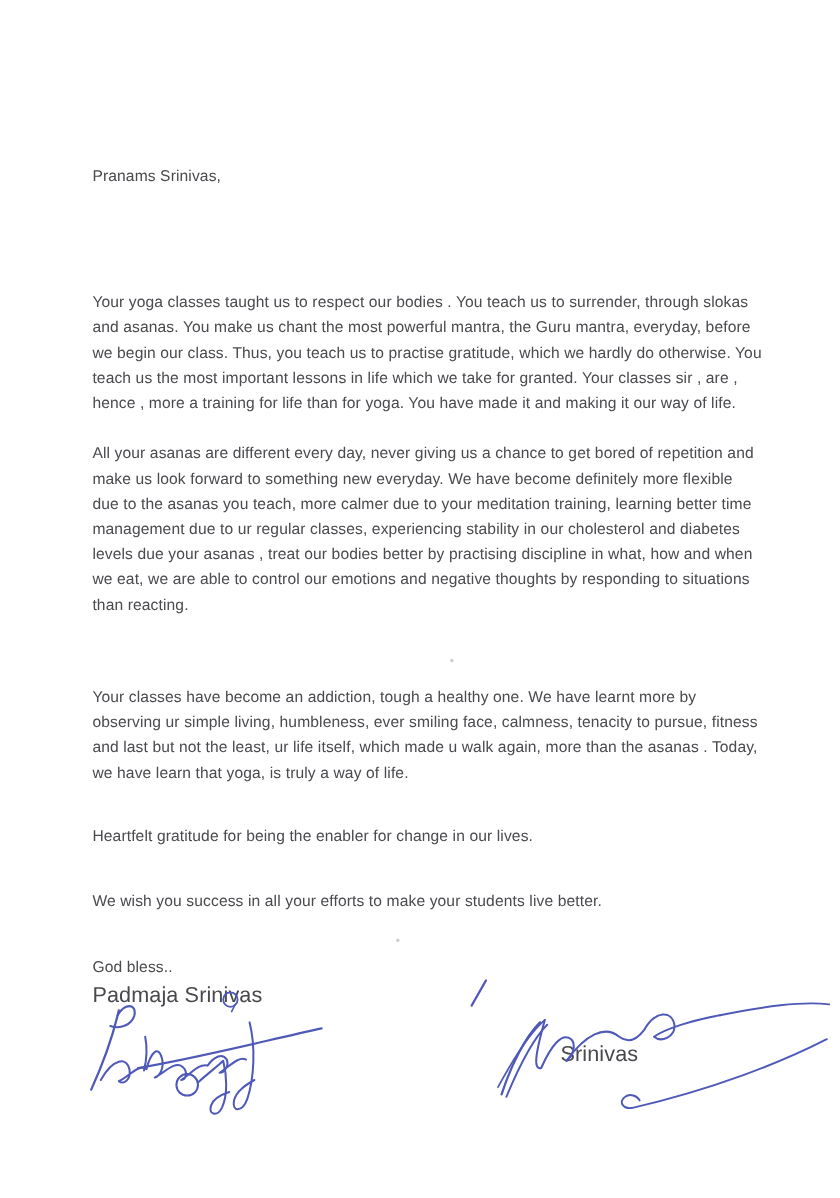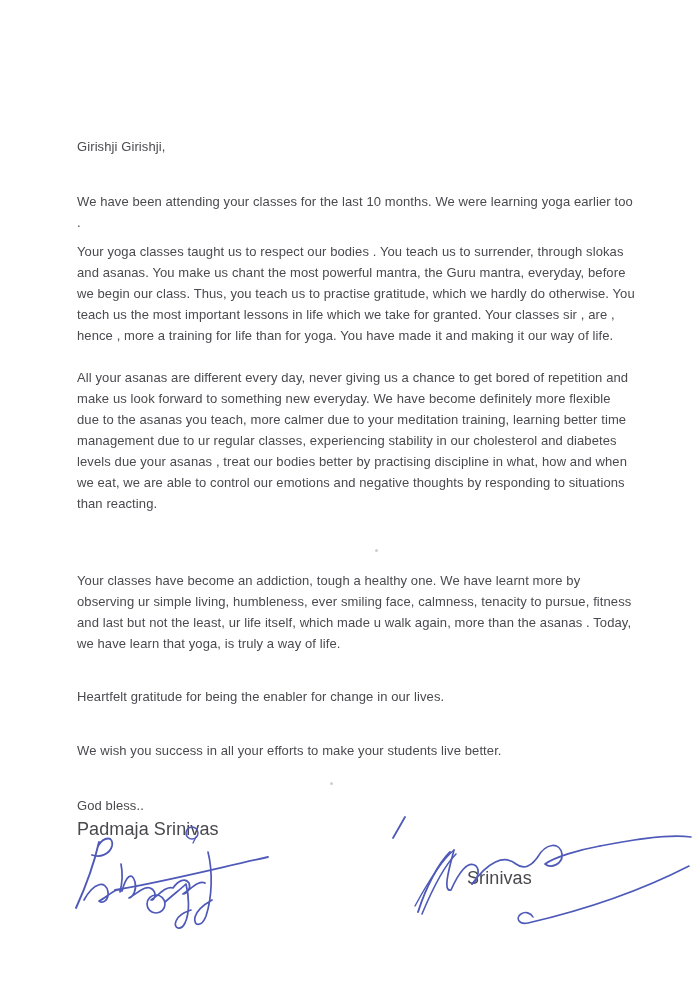--- a/index.html
+++ b/index.html
@@ -48,23 +48,22 @@
     border-radius: 50%;
     background: #b9b9bd;
     opacity: 0.7;
   }
 </style>
 </head>
 <body>
 
 <div class="page">
 
-  <div class="para" style="top:136px">Girishji Girishji,</div>
+  <div class="para" style="top:136px">Pranams Srinivas,</div>
 
-  <div class="para" style="top:191px">We have been attending your classes for the last 10 months. We were learning yoga earlier too .</div>
 
   <div class="para" style="top:241px">Your yoga classes taught us to respect our bodies . You teach us to surrender, through slokas and asanas. You make us chant the most powerful mantra,  the Guru mantra, everyday, before we begin our class. Thus, you teach us to practise gratitude, which we hardly do otherwise. You teach us the most important lessons in life which we take for granted. Your classes sir , are , hence , more a training for life than for yoga. You have made it and making it our way of life.</div>
 
   <div class="para" style="top:367px">All your asanas are different every day, never giving us a chance to get bored of repetition and make us look forward to something new everyday. We  have become definitely more flexible due to the asanas you teach, more calmer due to your meditation training, learning better time management due to ur regular classes, experiencing stability in our cholesterol and diabetes levels due your asanas , treat our bodies better by practising discipline in what, how and when we  eat, we are able to control our emotions and negative thoughts by responding to situations than reacting.</div>
 
 
   <div class="para" style="top:570px">Your classes have become an addiction, tough a healthy one. We have learnt more by observing ur simple living, humbleness, ever smiling face, calmness, tenacity to pursue, fitness and last but not the least, ur life itself, which made u walk again, more than the asanas . Today, we have learn that yoga, is truly a way of life.</div>
 
   <div class="para" style="top:686px">Heartfelt gratitude for being the enabler for change in our lives.</div>
 

